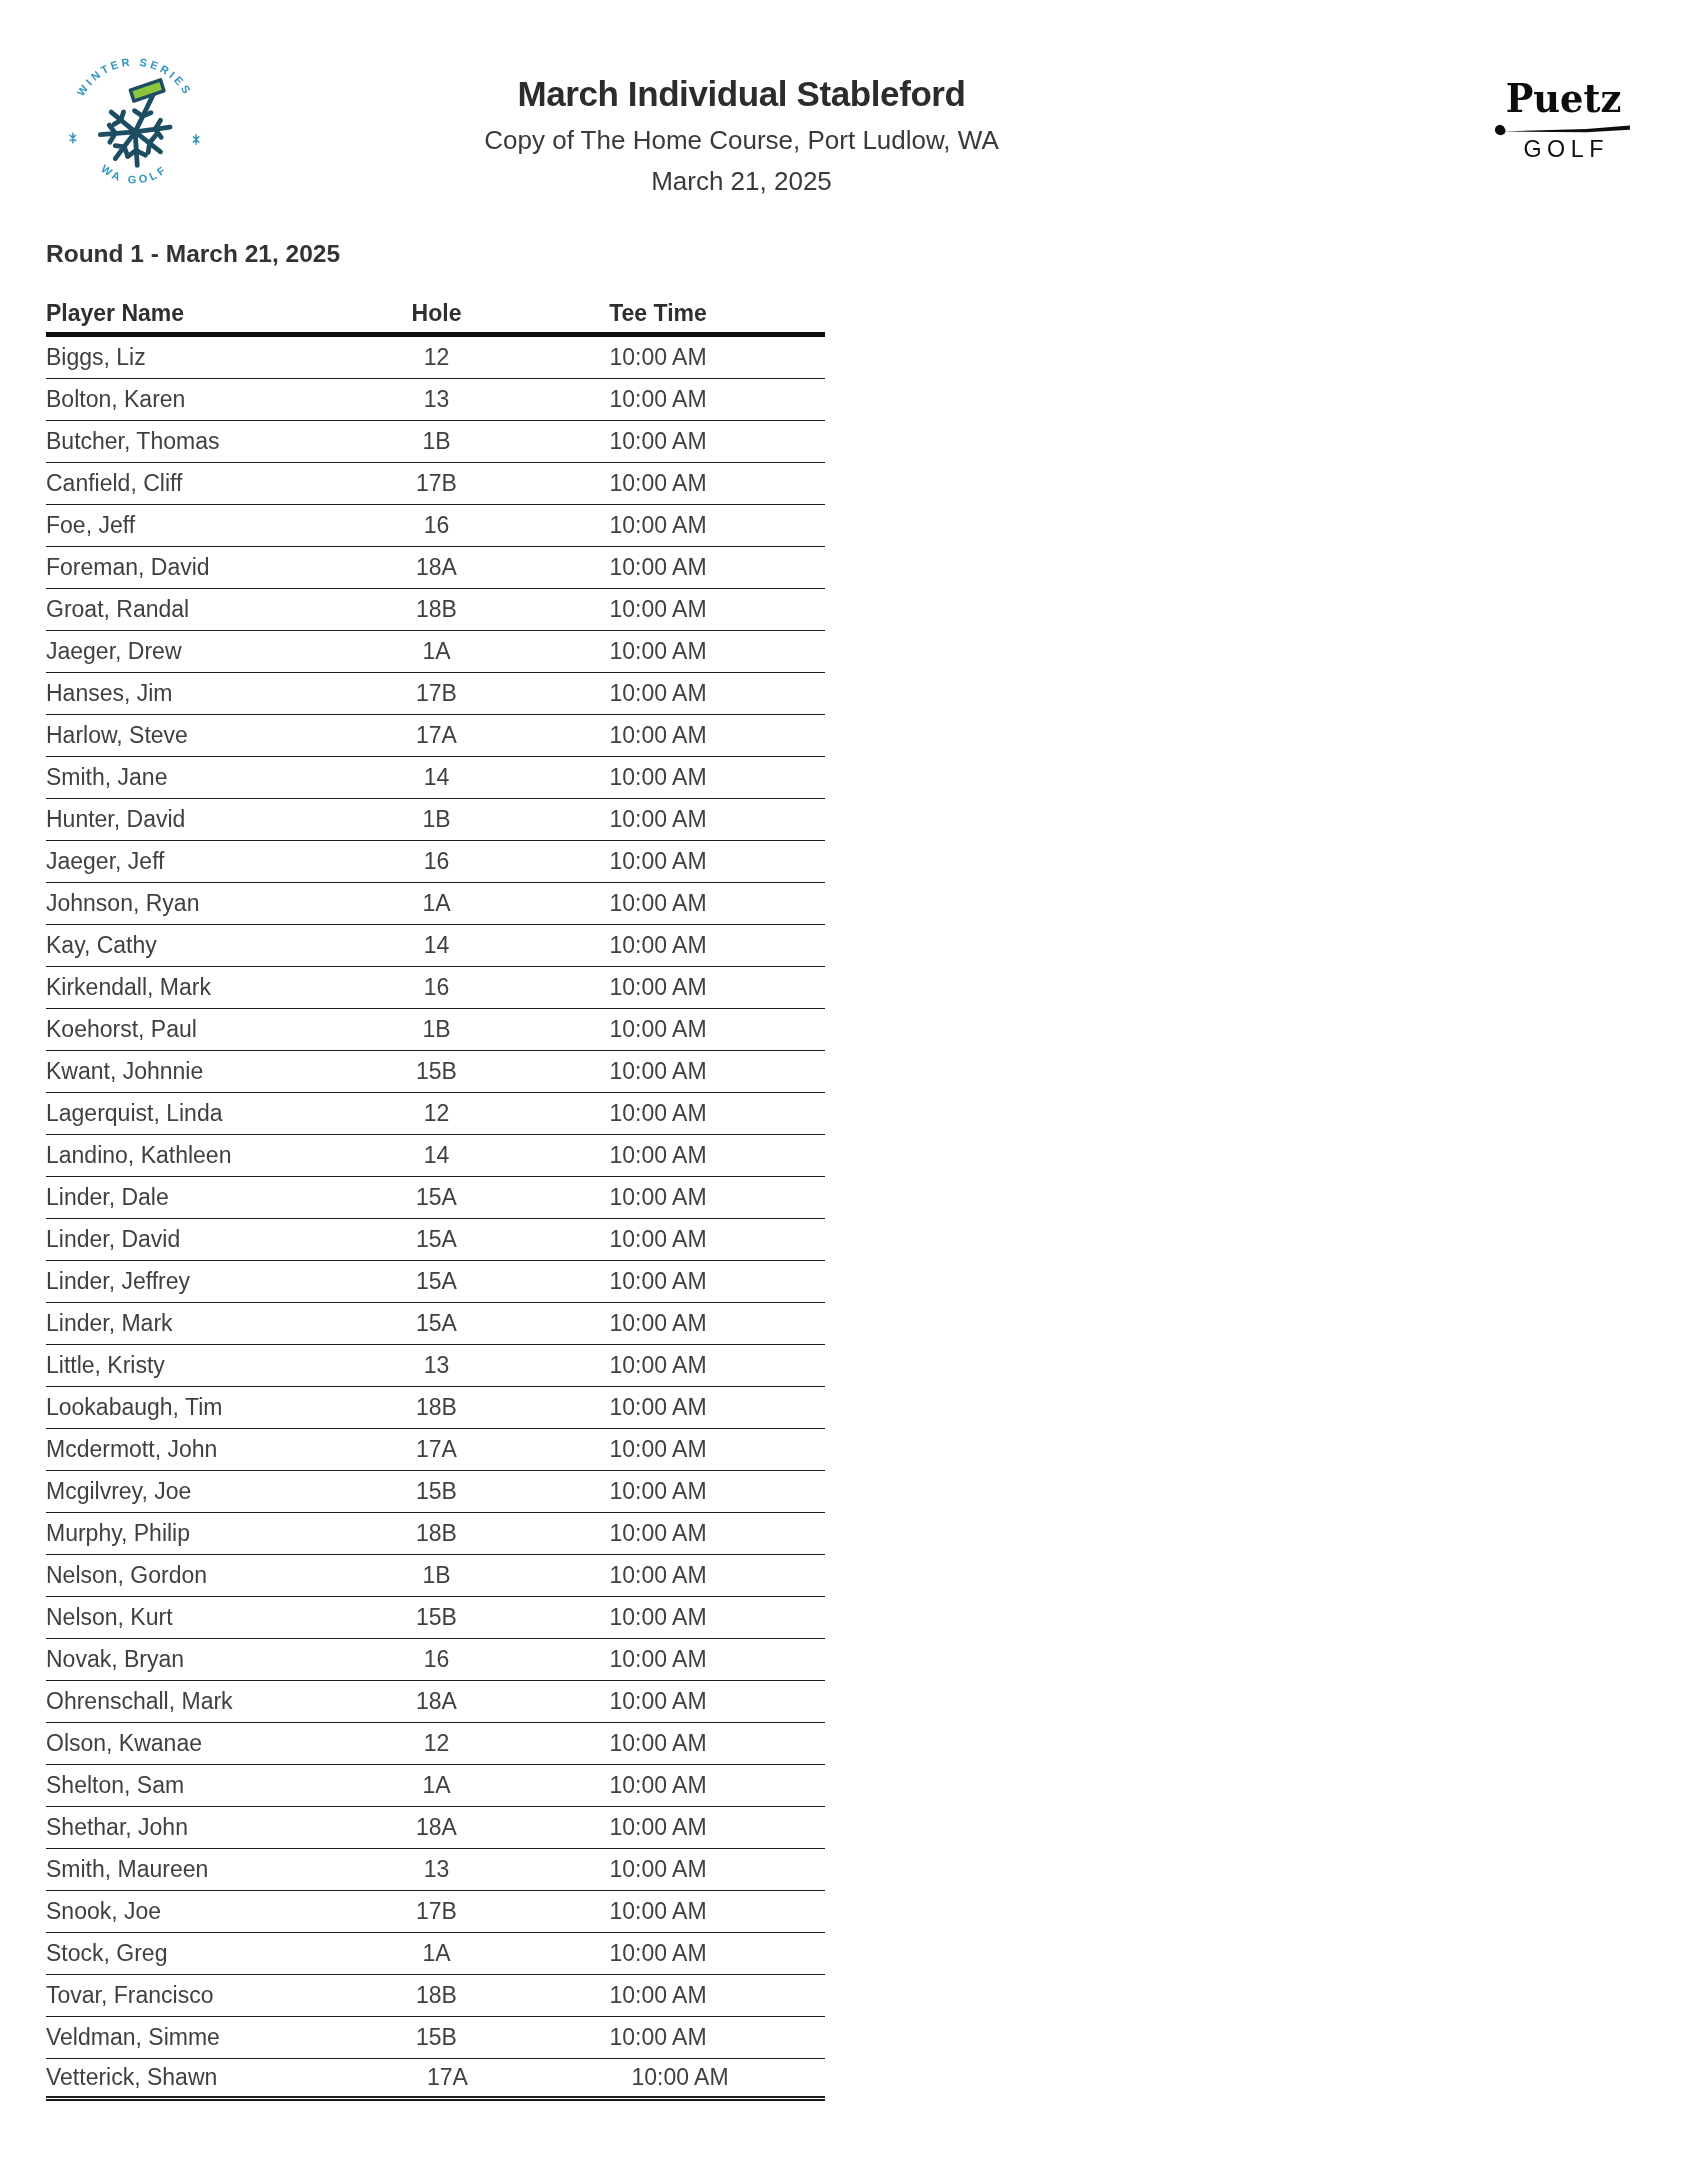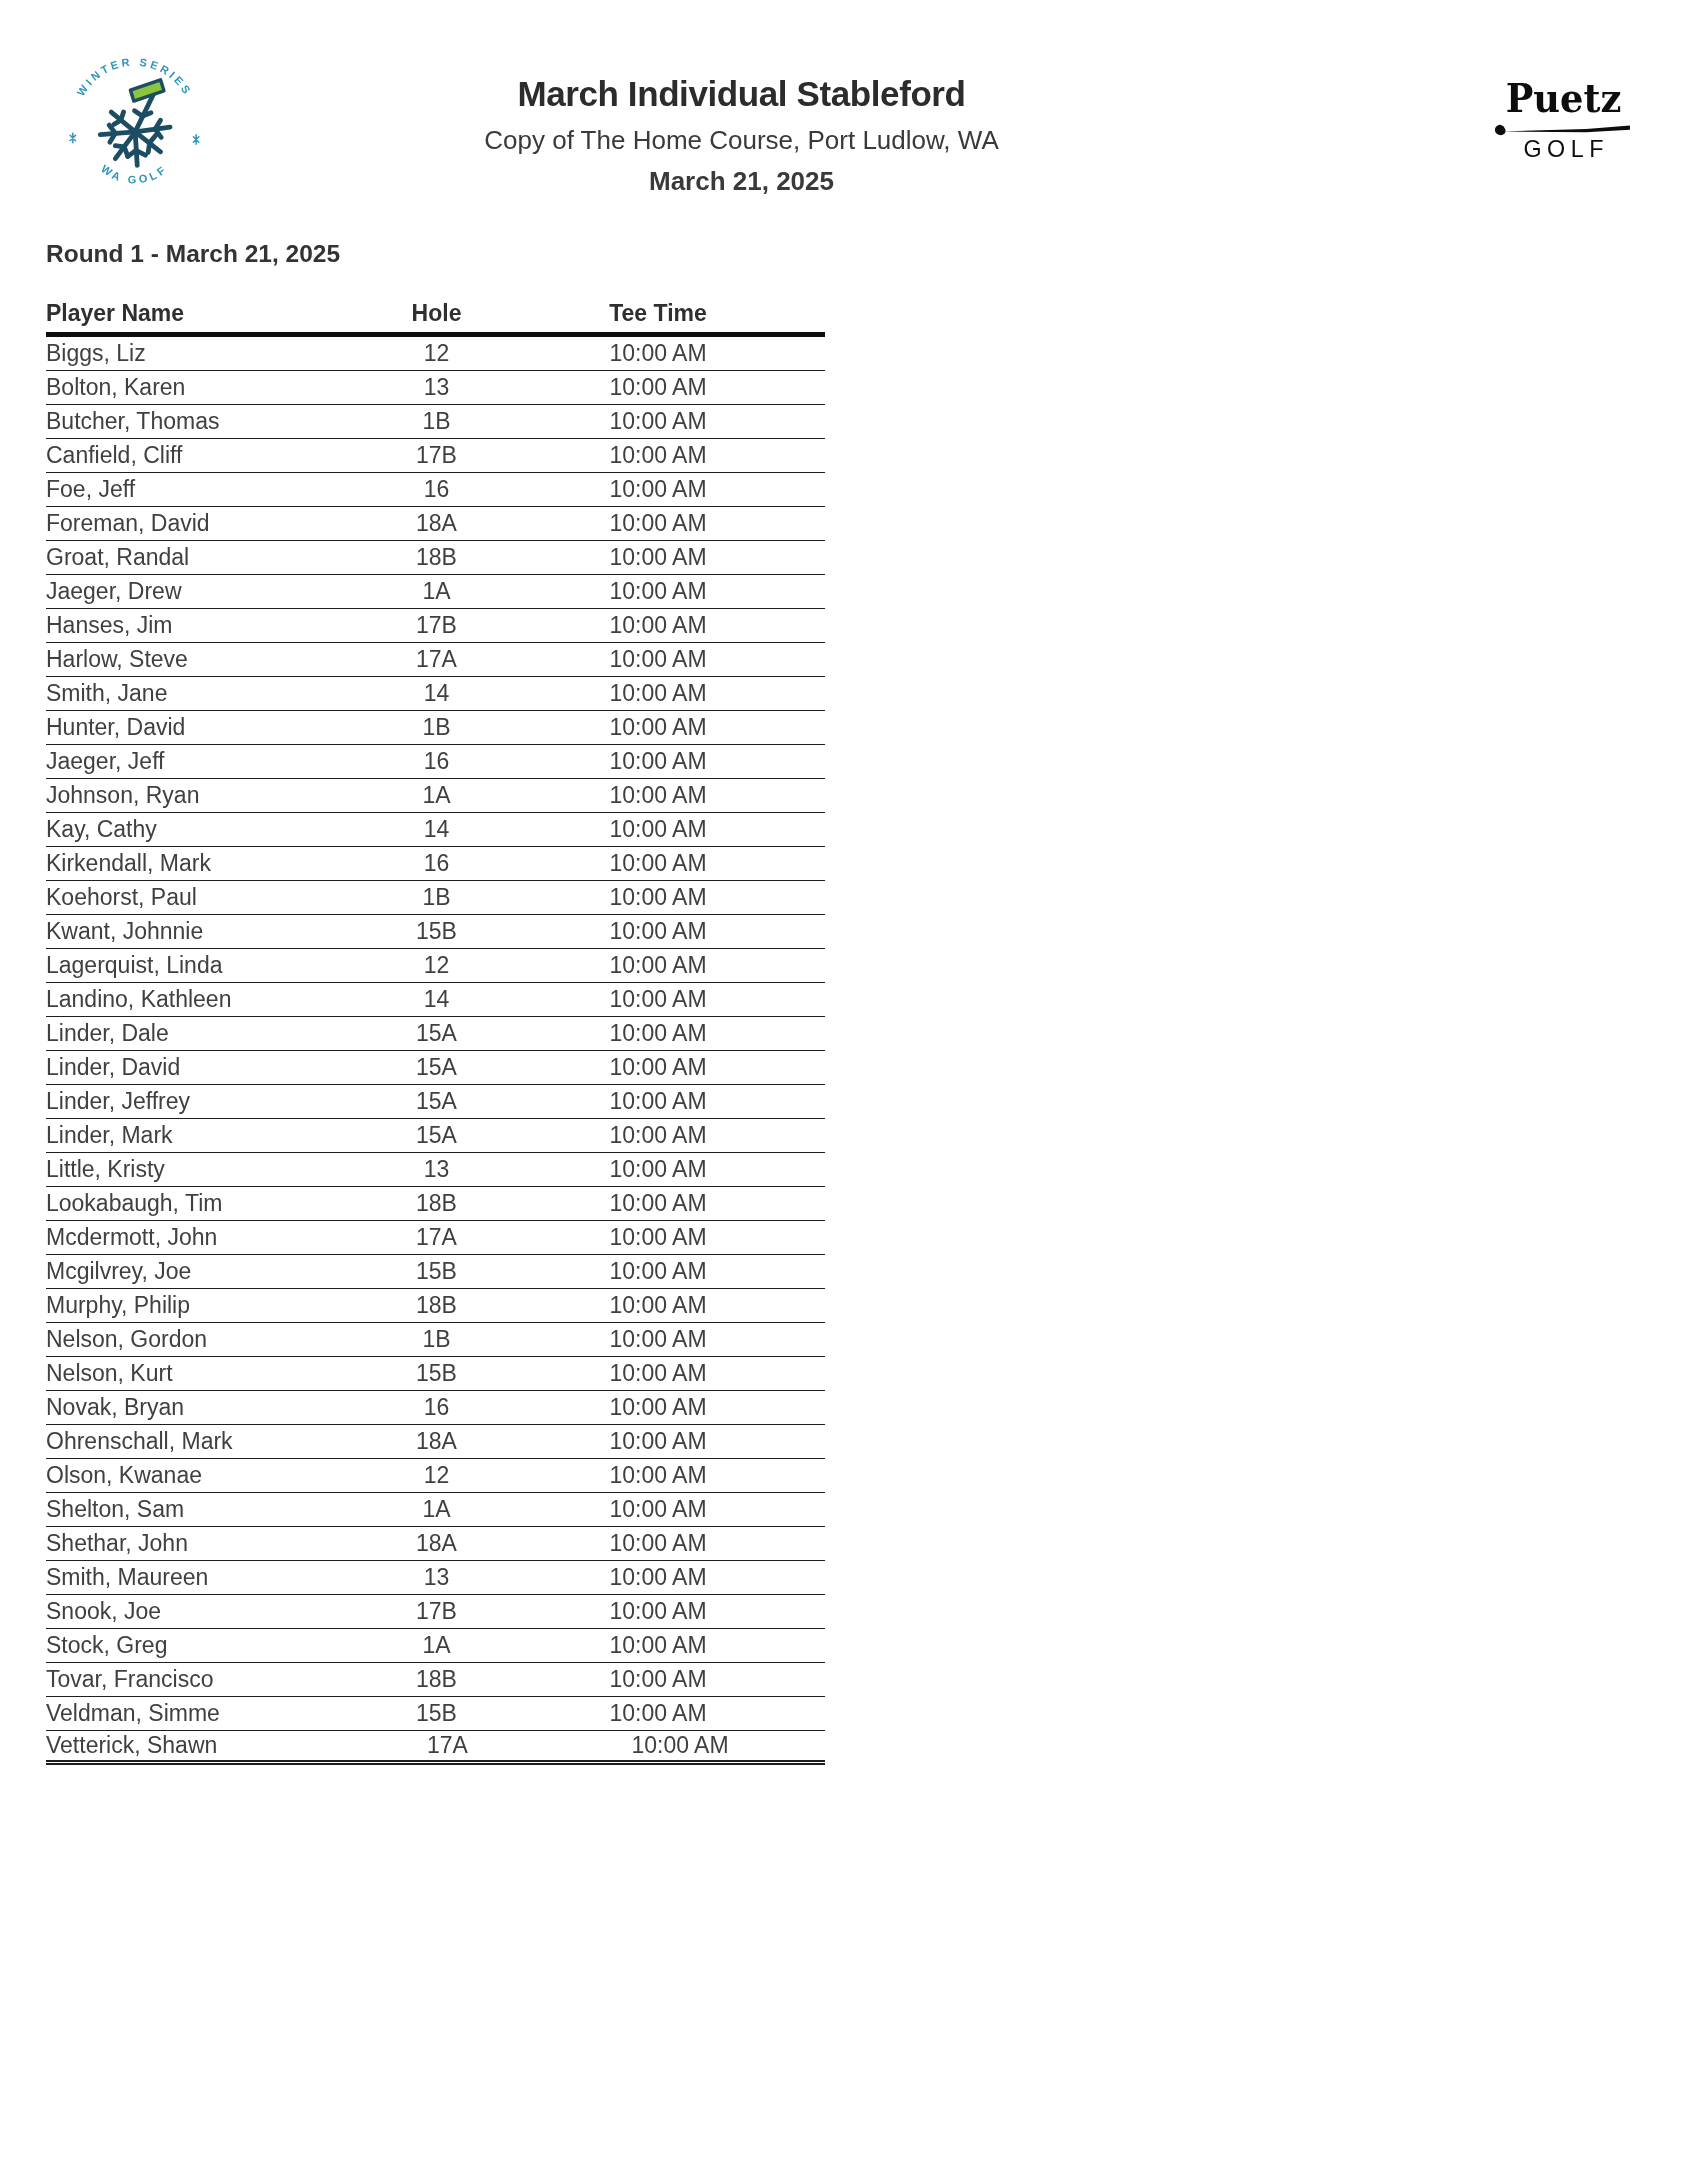--- a/index.html
+++ b/index.html
@@ -6,42 +6,42 @@
   body{
     width:1687px;height:2183px;position:relative;background:#ffffff;
     font-family:"Liberation Sans", sans-serif;
     -webkit-font-smoothing:antialiased;
   }
   
   .winter-logo{position:absolute;left:66px;top:52px;width:137px;height:142px;}
   .title-block{position:absolute;left:0;top:74px;width:1483px;text-align:center;}
   .event-title{font-size:35px;font-weight:700;color:#2c2c2c;letter-spacing:-0.4px;}
   .event-course{font-size:26px;font-weight:400;color:#3a3a3a;margin-top:11px;}
-  .event-date{font-size:26px;font-weight:700;color:#3a3a3a;margin-top:10px;}
+  .event-date{font-size:26px;font-weight:400;color:#3a3a3a;margin-top:10px;}
   .puetz-logo{position:absolute;left:1492px;top:74px;width:143px;height:93px;}
   .puetz-name{position:absolute;left:0;top:0;width:143px;text-align:center;
     font-family:"DejaVu Serif", serif;font-weight:700;font-size:40px;color:#0d0d0d;
     letter-spacing:0px;transform:scaleX(.92);transform-origin:center;}
   .puetz-club{position:absolute;left:0;top:49px;}
   .puetz-golf{position:absolute;left:0;top:61px;width:143px;text-align:center;
     font-size:24.5px;font-weight:400;color:#0d0d0d;letter-spacing:5.9px;text-indent:5.9px;
     transform:scaleX(.95);transform-origin:center;}
   
   .round-title{position:absolute;left:46px;top:240px;font-size:24.5px;font-weight:700;color:#333333;}
   
   .tee-table{position:absolute;left:46px;top:292px;width:779px;}
   .thead{
     height:35px;border-bottom:5.9px solid #0e0e0e;box-sizing:content-box;
     display:grid;grid-template-columns:287px 207px 236px 49px;align-items:end;
     padding-bottom:5px;
   }
   .th{font-size:23px;font-weight:700;color:#2f2f2f;}
   .th.c, .td.c{text-align:center;}
   .row{
-    height:34px;box-sizing:border-box;border-bottom:1.7px solid #1e1e1e;
+    height:42px;box-sizing:border-box;border-bottom:1.7px solid #1e1e1e;
     display:grid;grid-template-columns:287px 207px 236px 49px;align-items:center;
   }
   .row:last-child{border-bottom:5px double #1e1e1e;gap:11px;}
   .td{font-size:23px;font-weight:400;color:#404040;white-space:nowrap;}
 </style>
 </head>
 <body>
 
 <svg class="winter-logo" viewBox="0 0 200 200" aria-hidden="true">
   <defs>

